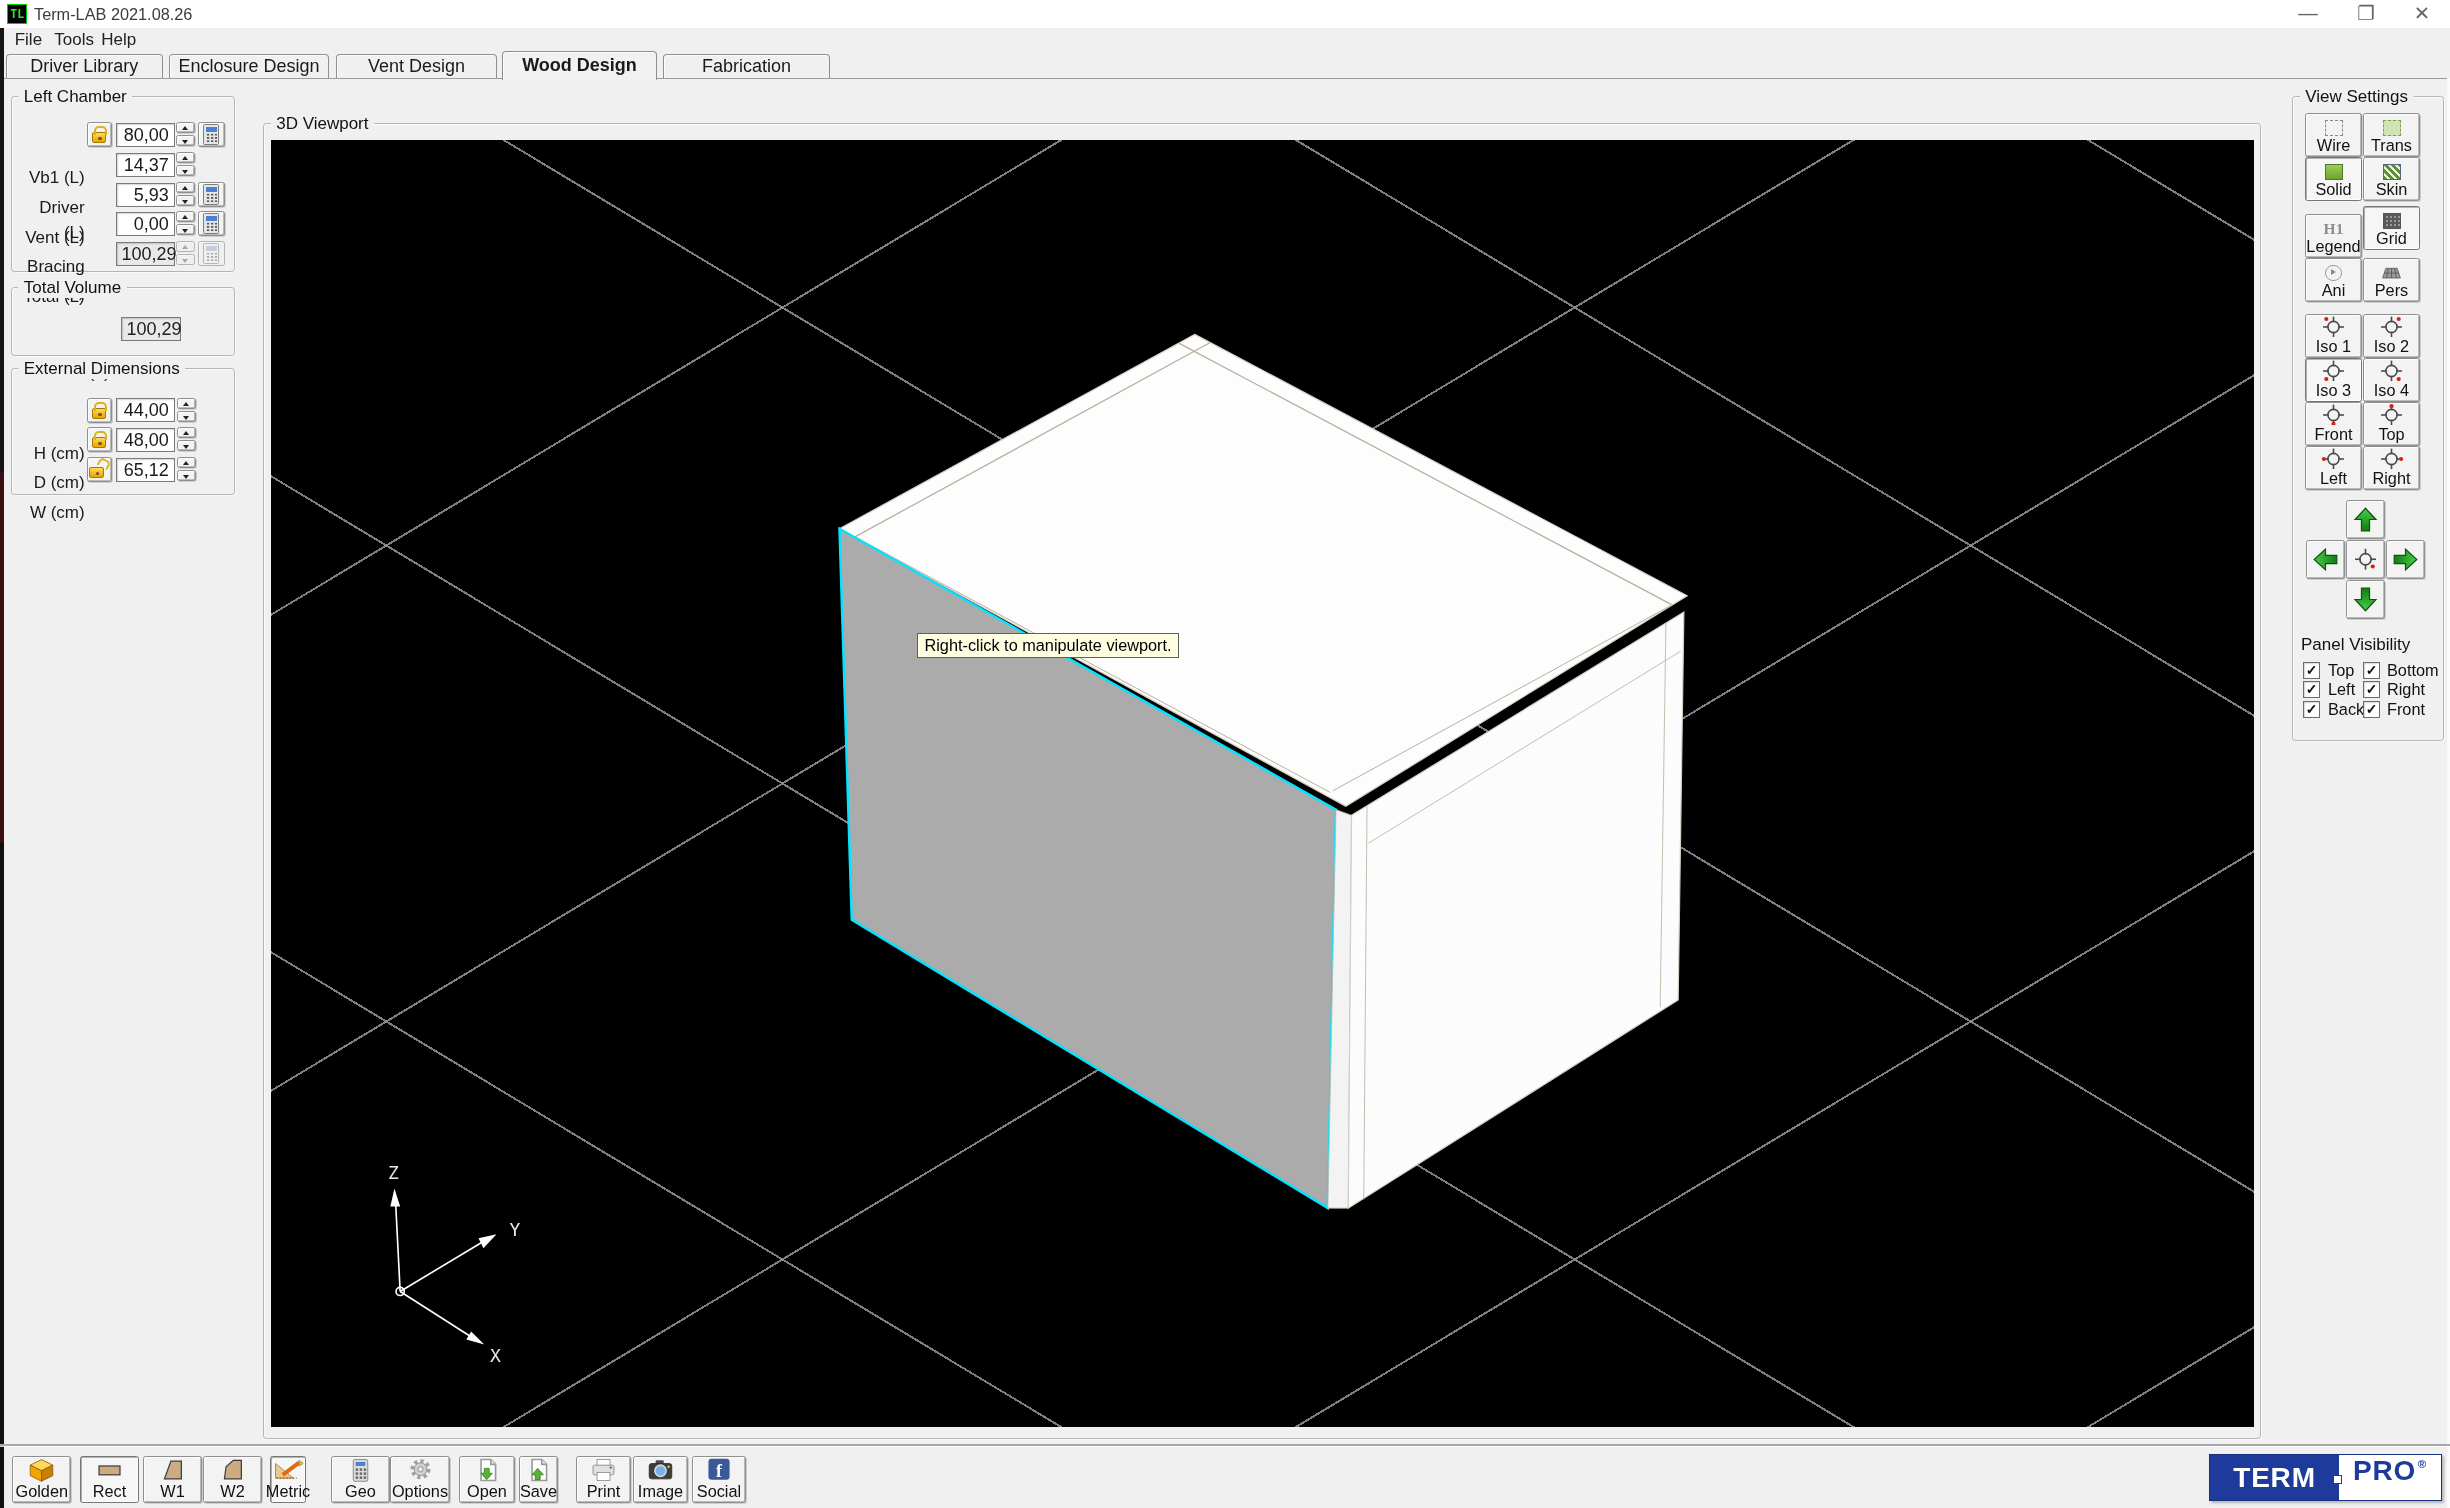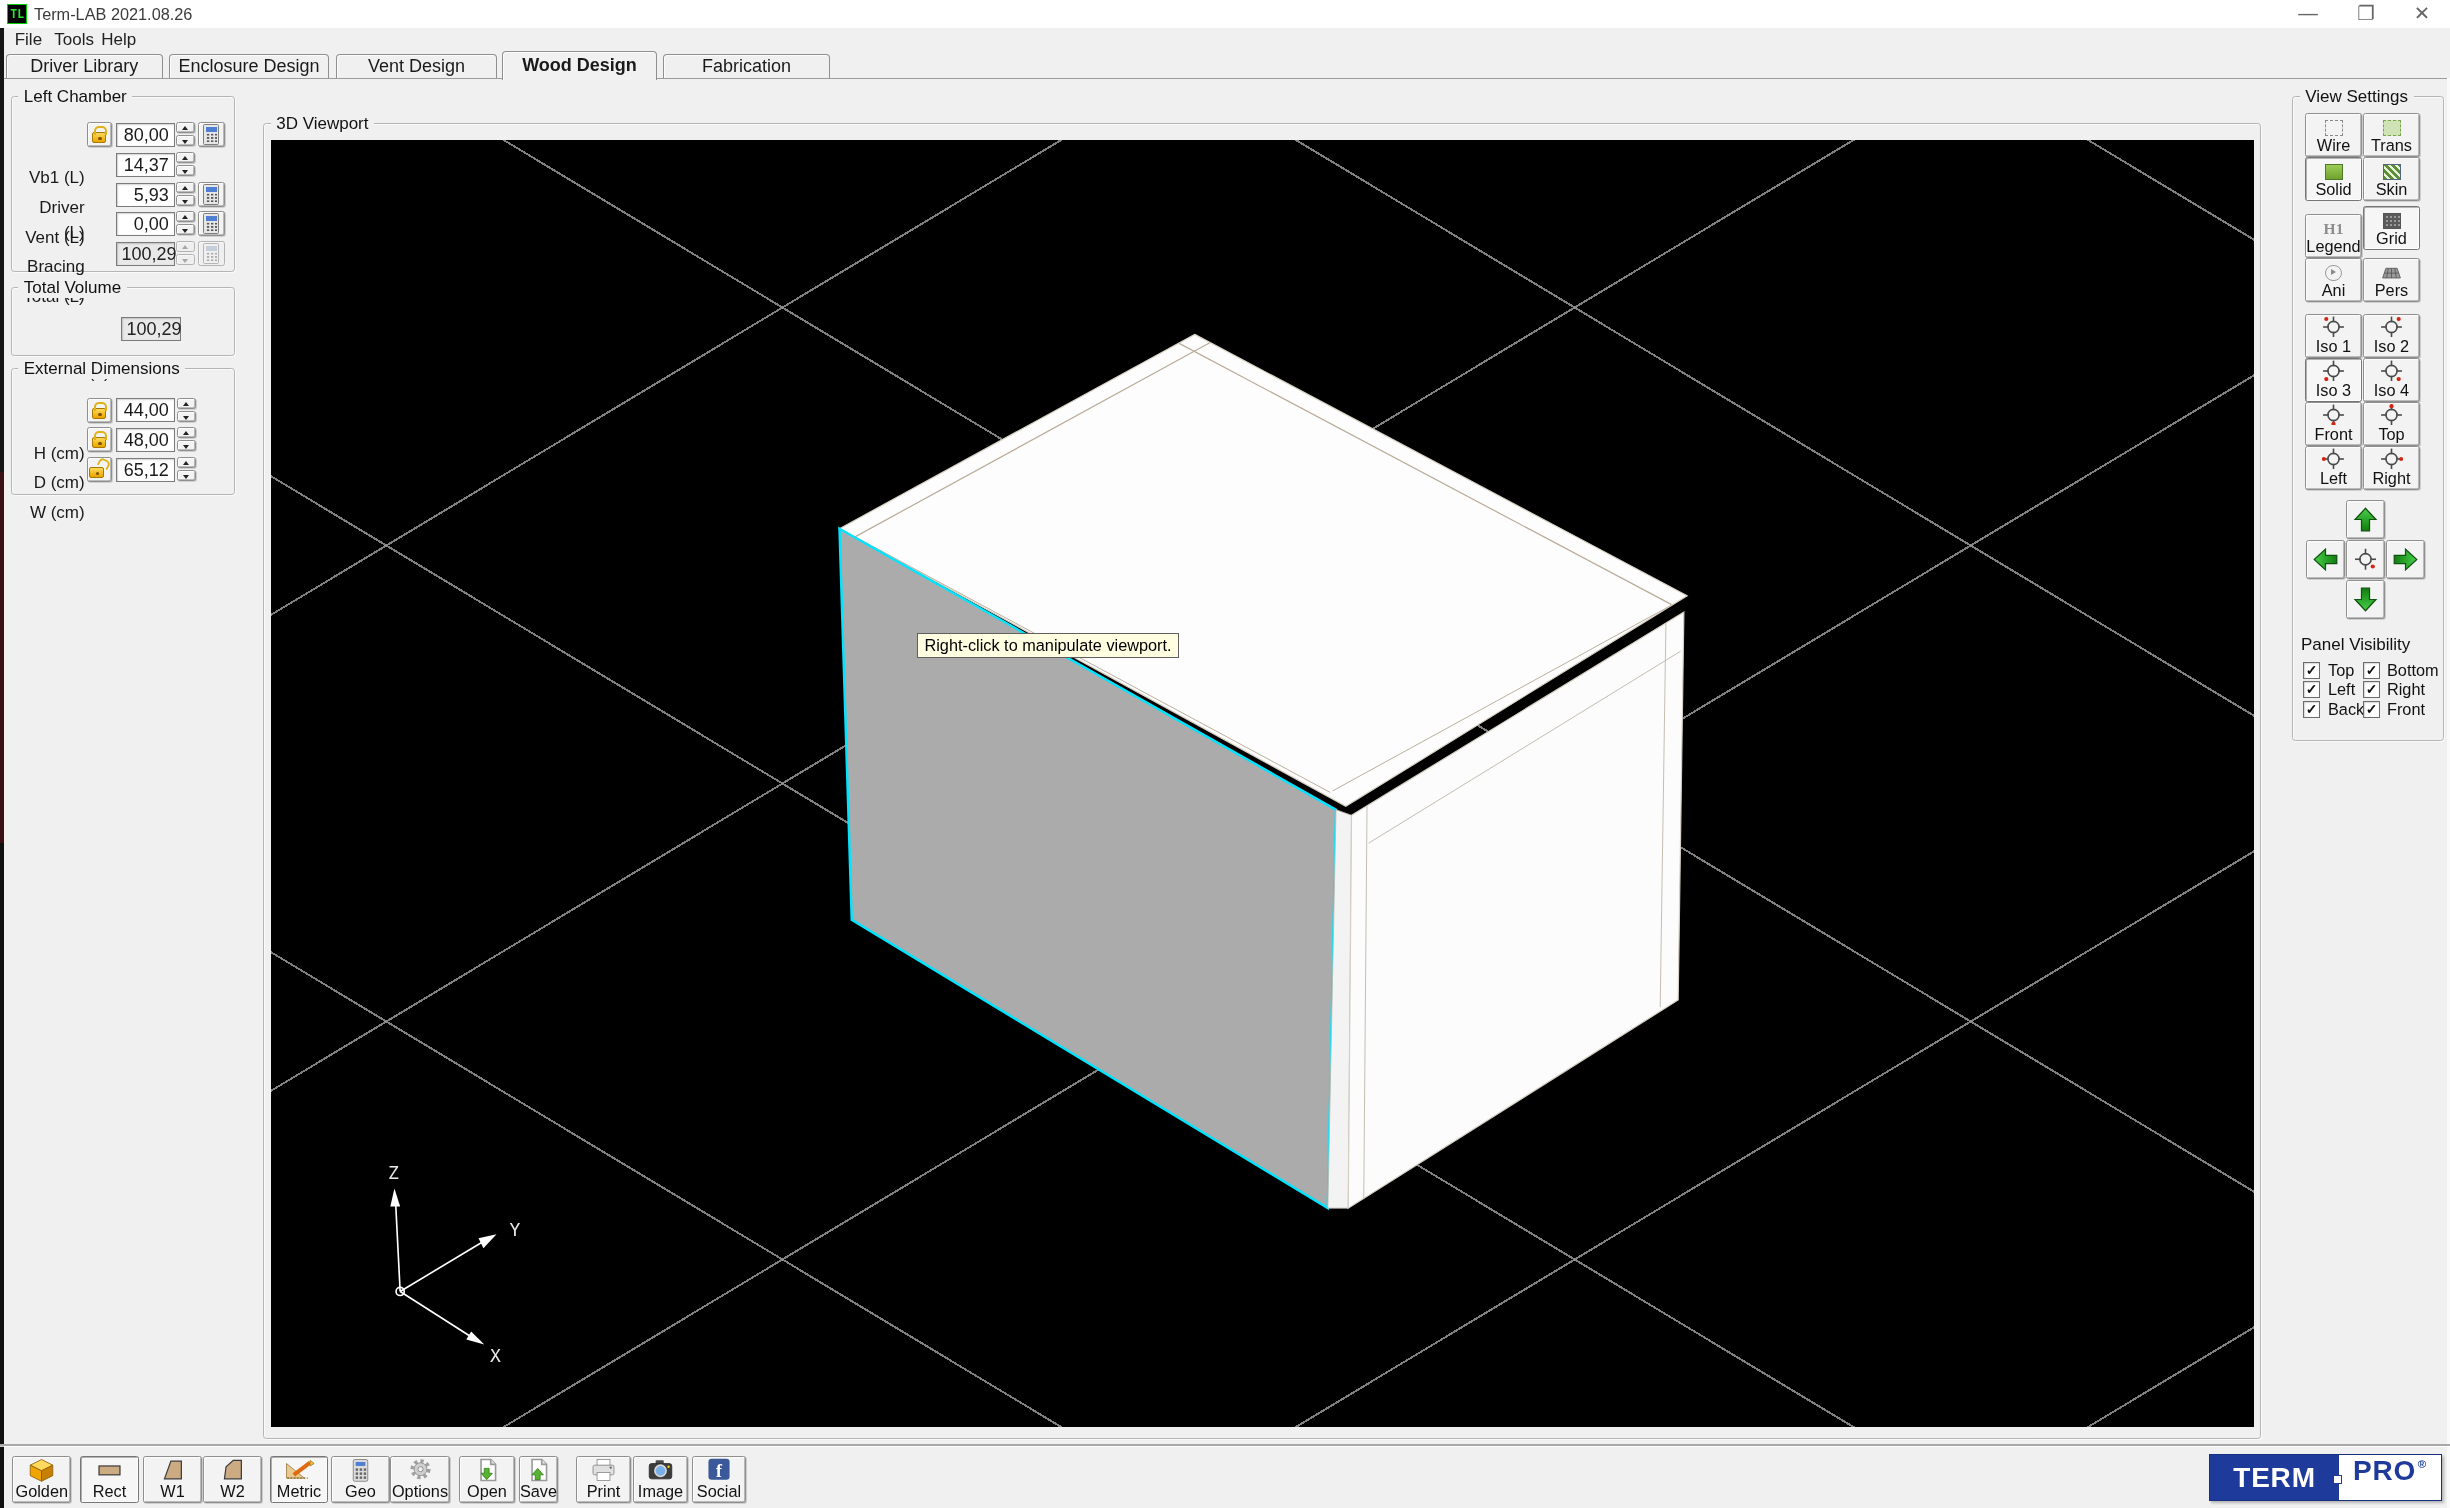--- a/index.html
+++ b/index.html
@@ -527,21 +527,21 @@
   <span class="tlabel">W1</span>
   </div>
 
 <div class="tbtn raised" style="left:203px;width:59px">
   <svg width="29" height="26" viewBox="0 0 36 32">
     <polygon points="8,27 10,12 19,4 29,4 29,27" fill="#cdab82" stroke="#3a3a3a" stroke-width="1.5"></polygon>
     </svg>
   <span class="tlabel">W2</span>
   </div>
 
-<div class="tbtn pressed" style="left:270px;width:58px">
+<div class="tbtn pressed" style="left:270px;width:36px">
   <svg width="33" height="26" viewBox="0 0 40 32">
     <polygon points="4,26 26,26 4,8" fill="#e8c98f" stroke="#9a7b3f"></polygon>
     <line x1="13" y1="22" x2="33" y2="7" stroke="#e06a10" stroke-width="5"></line>
     <polygon points="33,4 38,8 33,11" fill="#f5c518" stroke="#9a7b3f"></polygon>
     <line x1="5" y1="26" x2="30" y2="26" stroke="#9a7b3f" stroke-width="2" stroke-dasharray="2 2"></line>
     </svg>
   <span class="tlabel">Metric</span>
   </div>
 
 <div class="tbtn raised" style="left:331px;width:59px">

